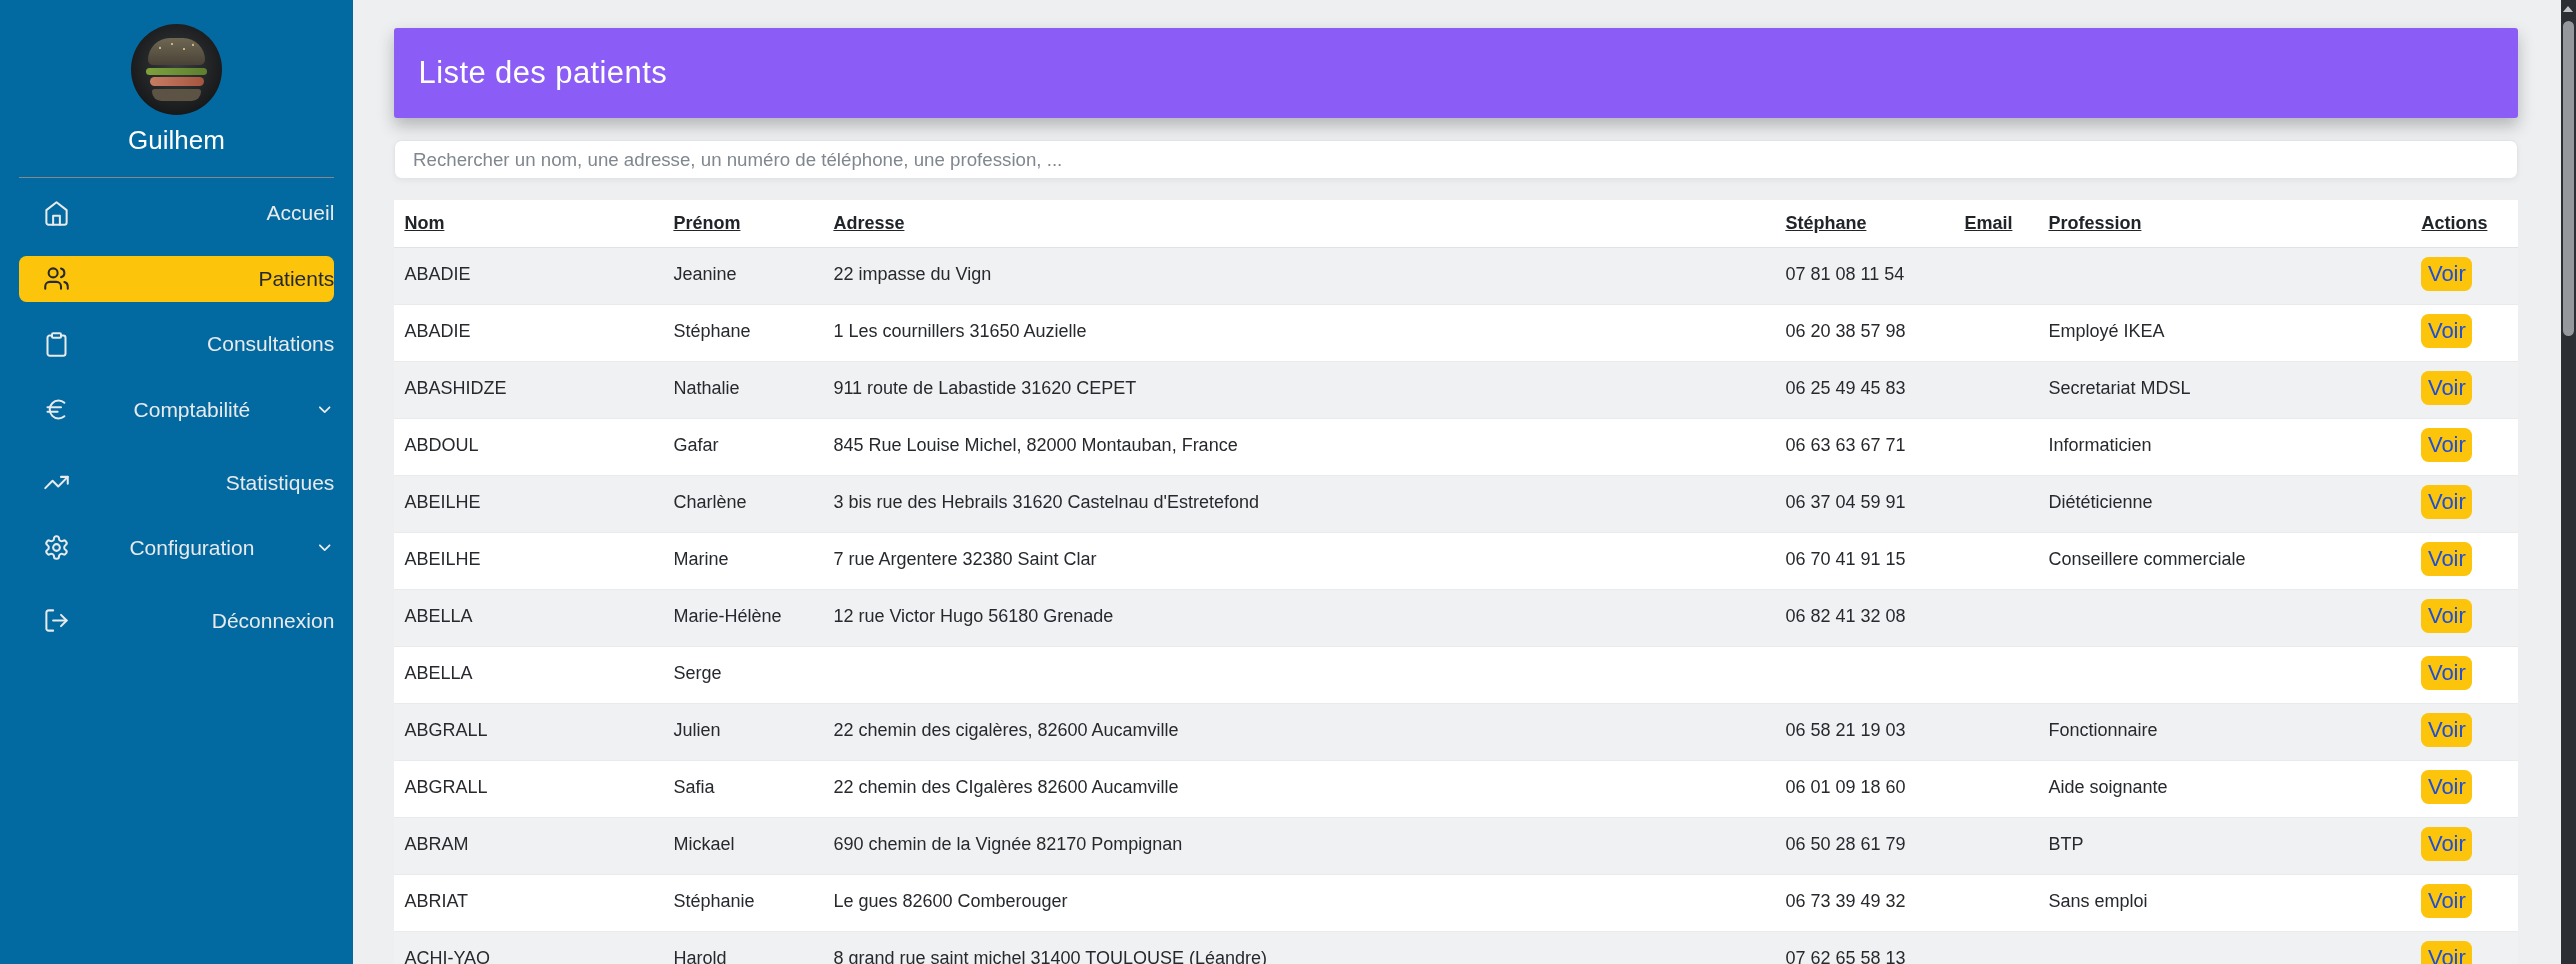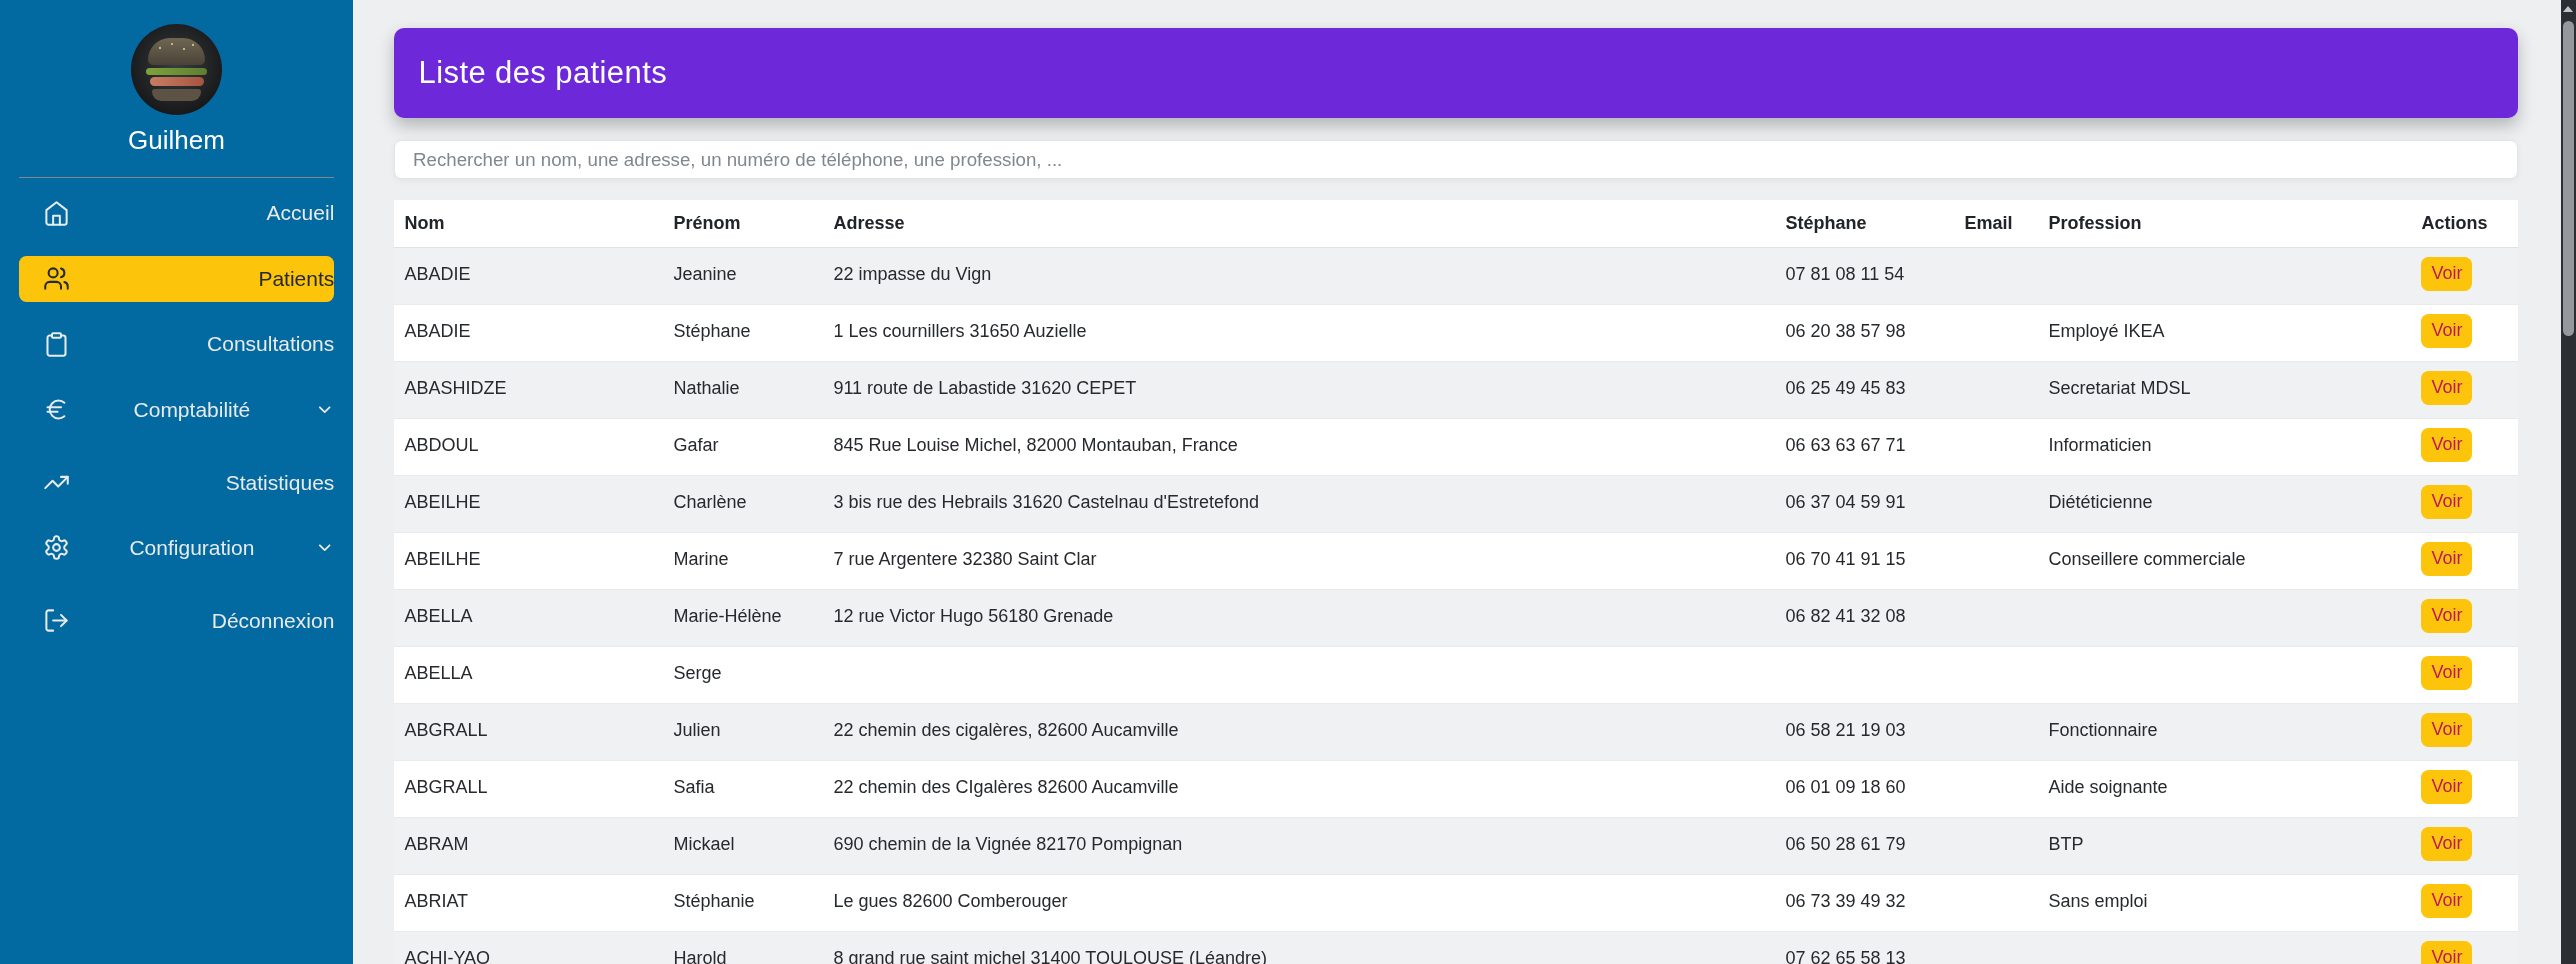--- a/index.html
+++ b/index.html
@@ -30,42 +30,42 @@
   .nav-item.spacer{margin-top:27px;}
   .nav-item.active{background:#fcc40a;color:#26292d;}
   .nav-icon{width:27px;height:27px;flex:0 0 27px;stroke:currentColor;fill:none;
     stroke-width:1.8;stroke-linecap:round;stroke-linejoin:round;}
   .nav-label{margin-left:21px;}
   .chev{width:19.4px;height:19.4px;margin-left:22.4px;stroke:currentColor;fill:none;
     stroke-width:2.2;stroke-linecap:round;stroke-linejoin:round;}
 
   
   .main{position:absolute;left:353px;top:0;width:2223px;height:964px;padding:28px 0 0 41px;}
-  .header-card{width:2124px;height:90px;background:#6d28d9;border-radius:10px;
+  .header-card{width:2124px;height:90px;background:#8b5cf6;border-radius:3px;
     display:flex;align-items:center;padding-left:24.6px;
     box-shadow:0 7.5px 16.4px rgba(33,37,41,.28);}
   .page-title{color:#ffffff;font-size:31px;font-weight:500;letter-spacing:0.4px;}
 
   .search-input{margin-top:22.4px;width:2124px;height:39px;border-radius:7.5px;border:0.7px solid #e1e4e8;
     background:#fff;padding:0 18px;font-size:18.7px;color:#33373b;outline:none;display:block;
     box-shadow:0 1.5px 6px rgba(0,0,0,.05);font-family:inherit;}
   .search-input::placeholder{color:#80878e;}
 
   .patients-table{margin-top:21px;width:2124px;border-collapse:collapse;table-layout:fixed;
     font-size:18px;color:#26292d;}
   .patients-table thead tr{background:#ffffff;height:47px;}
   .patients-table th{text-align:left;font-weight:700;padding:0 10.4px;color:#212529;
-    border-bottom:0.7px solid #dfe3e6;}
+    border-bottom:0.7px solid #dfe3e6;text-decoration:underline;}
   .patients-table tbody tr{height:57px;background:#ffffff;border-bottom:0.7px solid #e8eaec;}
   .patients-table tbody tr:nth-child(odd){background:#f0f1f2;}
   .patients-table td{vertical-align:top;padding:15.7px 10.4px 0;line-height:21px;
     white-space:nowrap;overflow:hidden;}
   .td-actions{padding-top:9px !important;}
   .voir-btn{width:51px;height:34px;border:none;border-radius:7.5px;background:#fcc40a;
-    color:#be185d;font-size:18px;font-weight:500;cursor:pointer;font-family:inherit;
+    color:#1d4ed8;font-size:22px;font-weight:500;cursor:pointer;font-family:inherit;
     display:flex;align-items:center;justify-content:center;}
 
   
   .scrollbar{position:absolute;right:0;top:0;width:15px;height:964px;background:#2b2e32;}
   .scroll-up{position:absolute;top:6px;left:2.2px;width:0;height:0;
     border-left:5.2px solid transparent;border-right:5.2px solid transparent;border-bottom:6.7px solid #c3c5c7;}
   .scroll-thumb{position:absolute;top:21px;left:2.2px;width:10.4px;height:315px;border-radius:6px;background:#95999d;}
 
   .hidden-defs{position:absolute;width:0;height:0;overflow:hidden;}
 </style>

